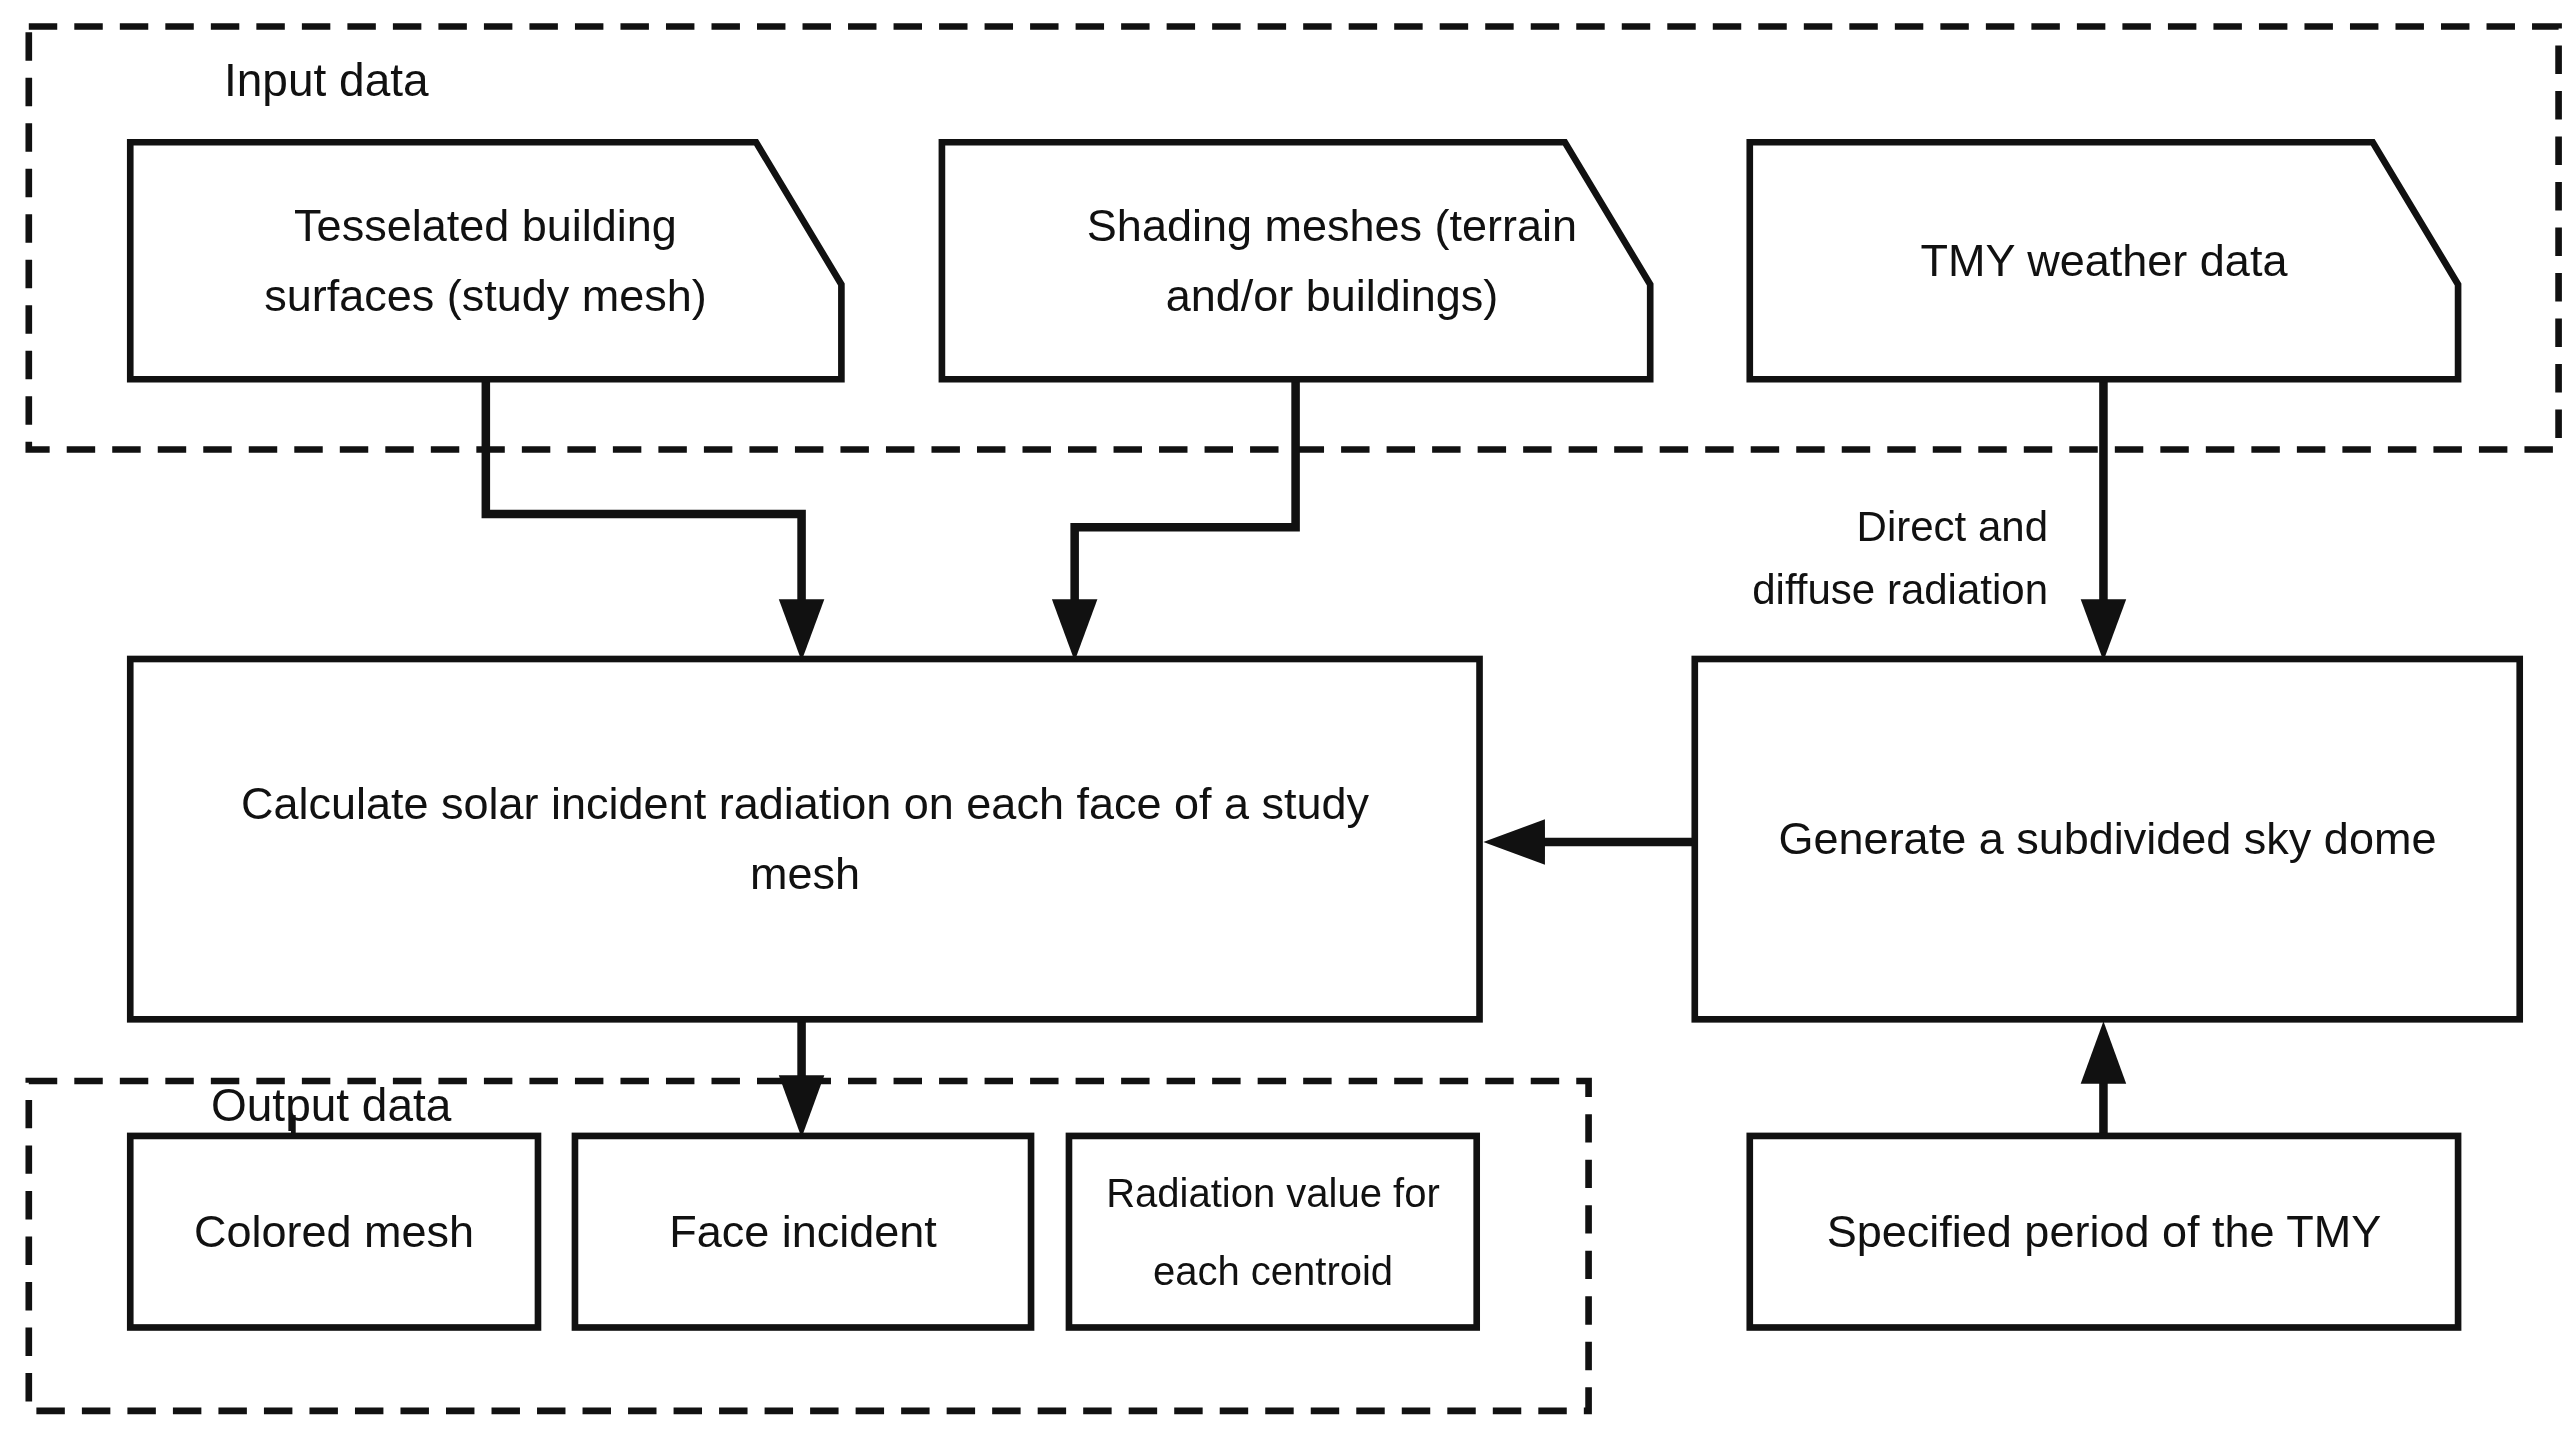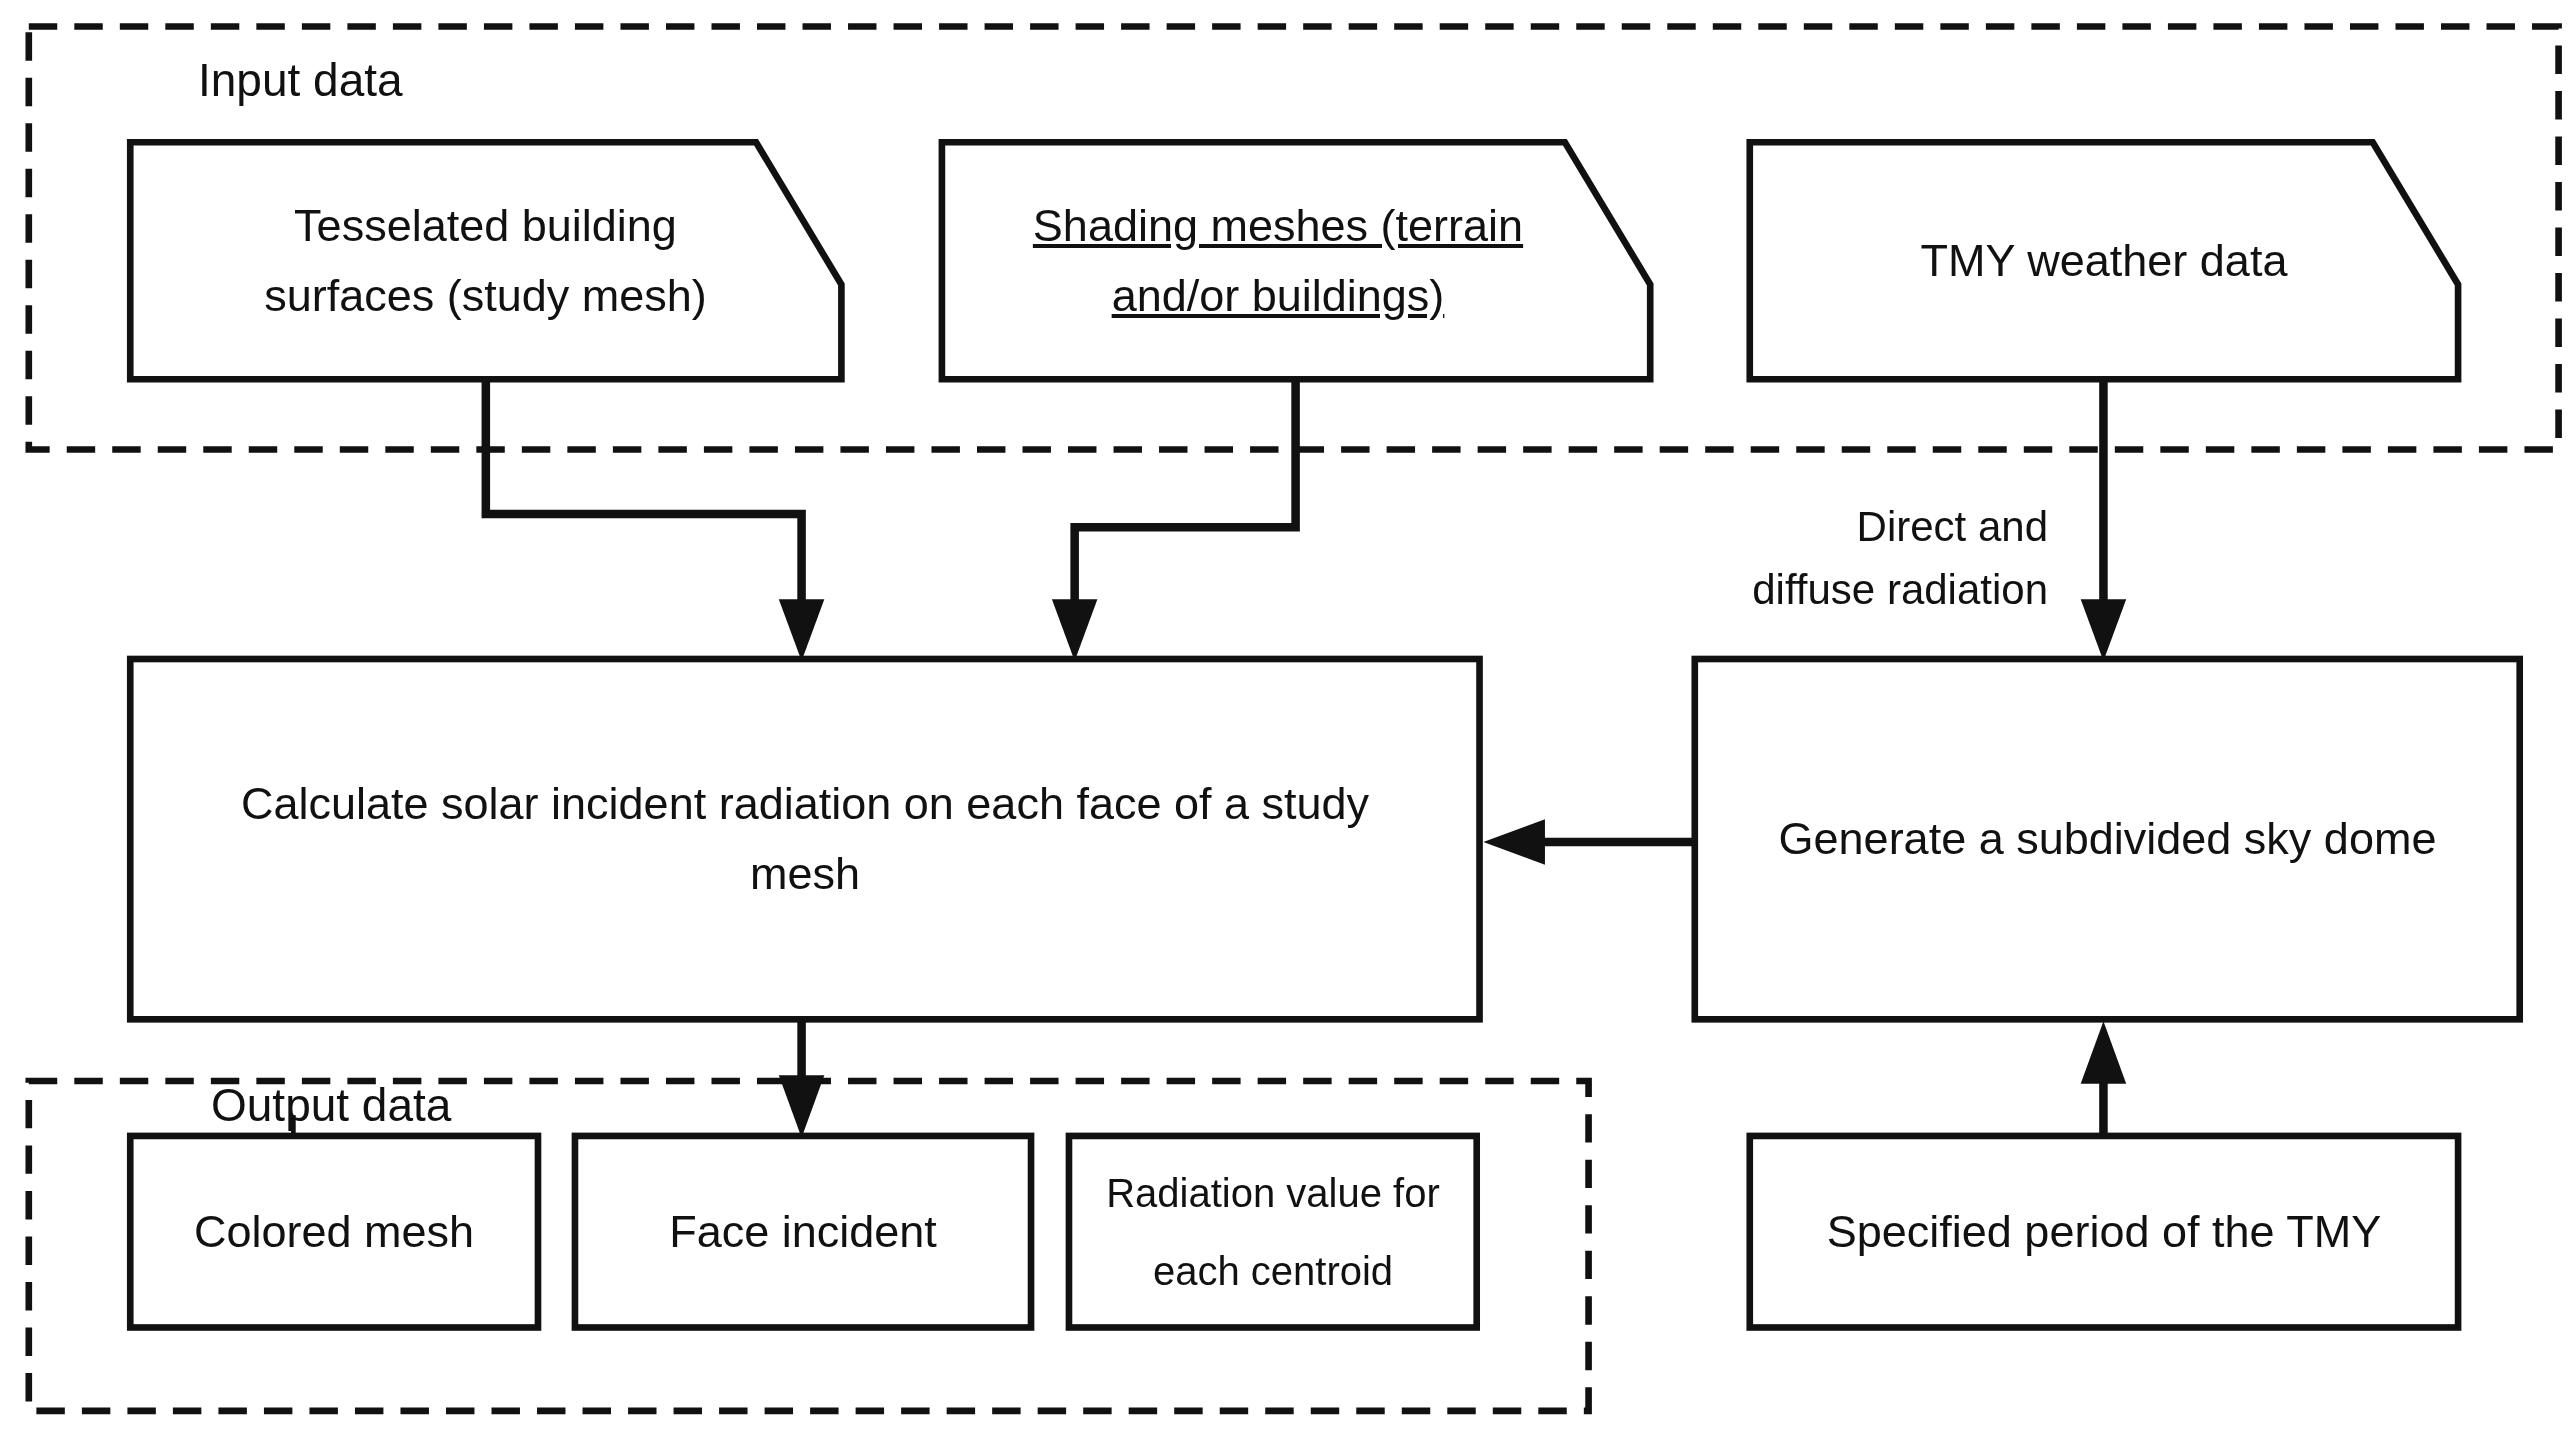--- a/index.html
+++ b/index.html
@@ -77,34 +77,34 @@
     <rect class="shape" x="1845" y="1198" width="747" height="202"></rect>
 
     <polygon class="arrowhead" points="845,697 821,632 869,632"></polygon>
     <polygon class="arrowhead" points="1133,697 1109,632 1157,632"></polygon>
     <polygon class="arrowhead" points="2218,697 2194,632 2242,632"></polygon>
     <polygon class="arrowhead" points="1564,888 1629,864 1629,912"></polygon>
     <polygon class="arrowhead" points="845,1200 821,1134 869,1134"></polygon>
     <polygon class="arrowhead" points="2218,1077 2194,1143 2242,1143"></polygon>
   </svg>
 
-  <div class="lbl group-label" style="left:198px; top:47px;">Input data</div>
+  <div class="lbl group-label" style="left:224px; top:47px;">Input data</div>
   <div class="lbl group-label" style="left:211px; top:1072px;">Output data</div>
 
   <div class="edge-label" style="left:1669px; top:495px; width:379px;">
     <div>Direct and</div>
     <div>diffuse radiation</div>
   </div>
 
   <div class="node-label" style="left:130px; top:142px; width:711px; height:237px;">
     <div>Tesselated building</div>
     <div>surfaces (study mesh)</div>
   </div>
 
-  <div class="node-label" style="left:924px; top:142px; width:708px; height:237px;text-decoration:underline;">
+  <div class="node-label" style="left:978px; top:142px; width:708px; height:237px;">
     <div>Shading meshes (terrain</div>
     <div>and/or buildings)</div>
   </div>
 
   <div class="node-label" style="left:1750px; top:142px; width:708px; height:237px;align-items:center;">
     <div>TMY weather data</div>
   </div>
 
   <div class="node-label" style="left:130px; top:659px; width:1350px; height:360px;">
     <div>Calculate solar incident radiation on each face of a study</div>

